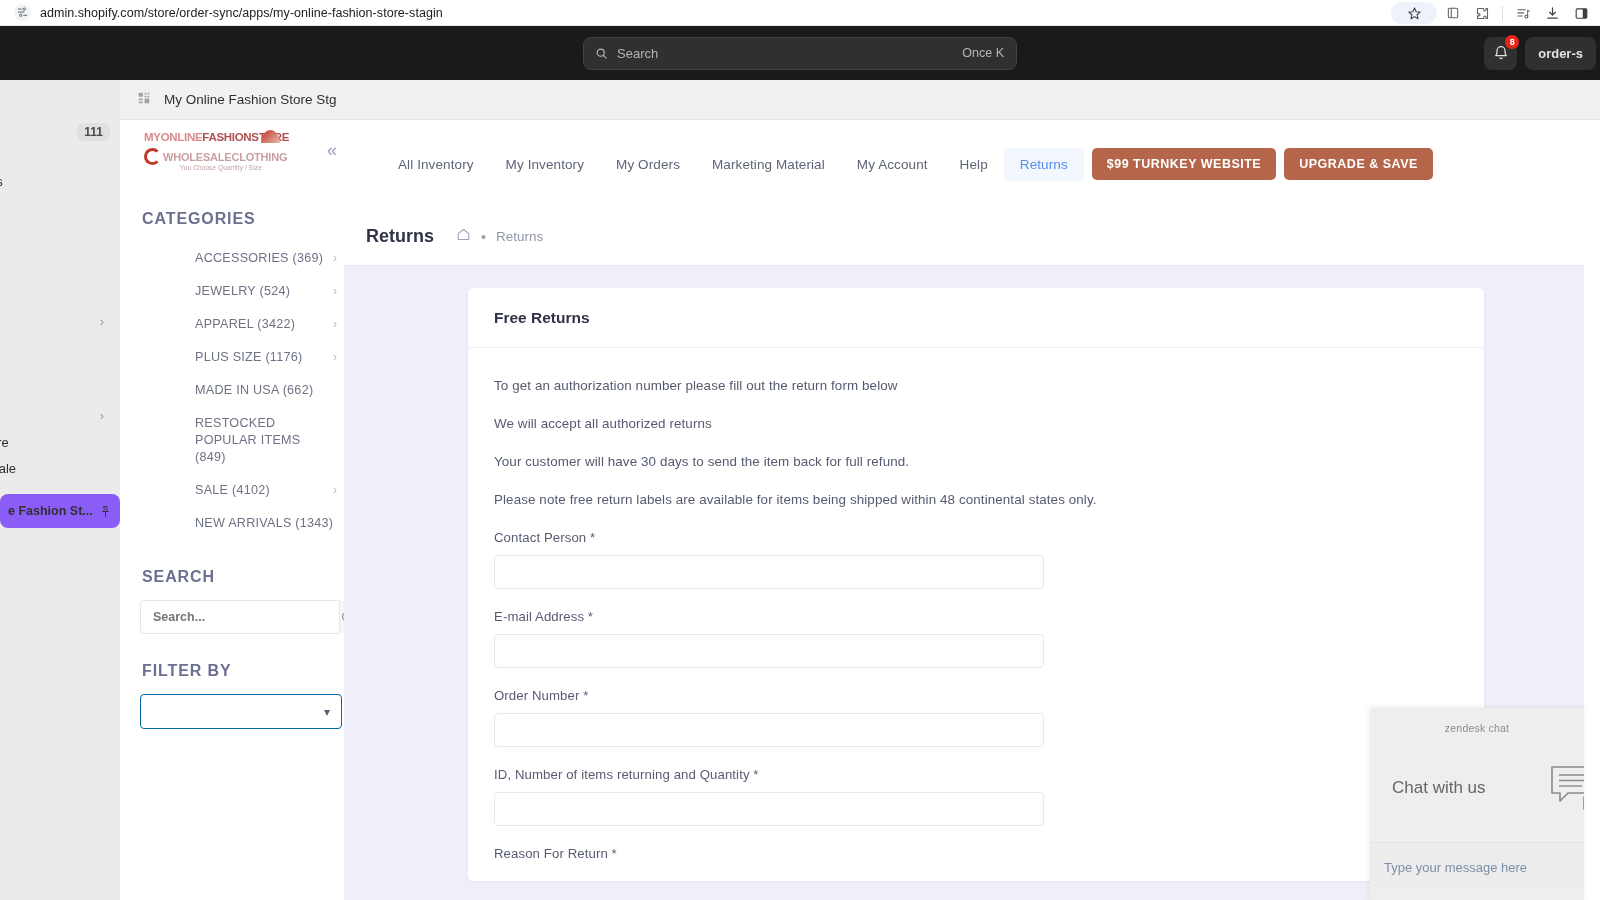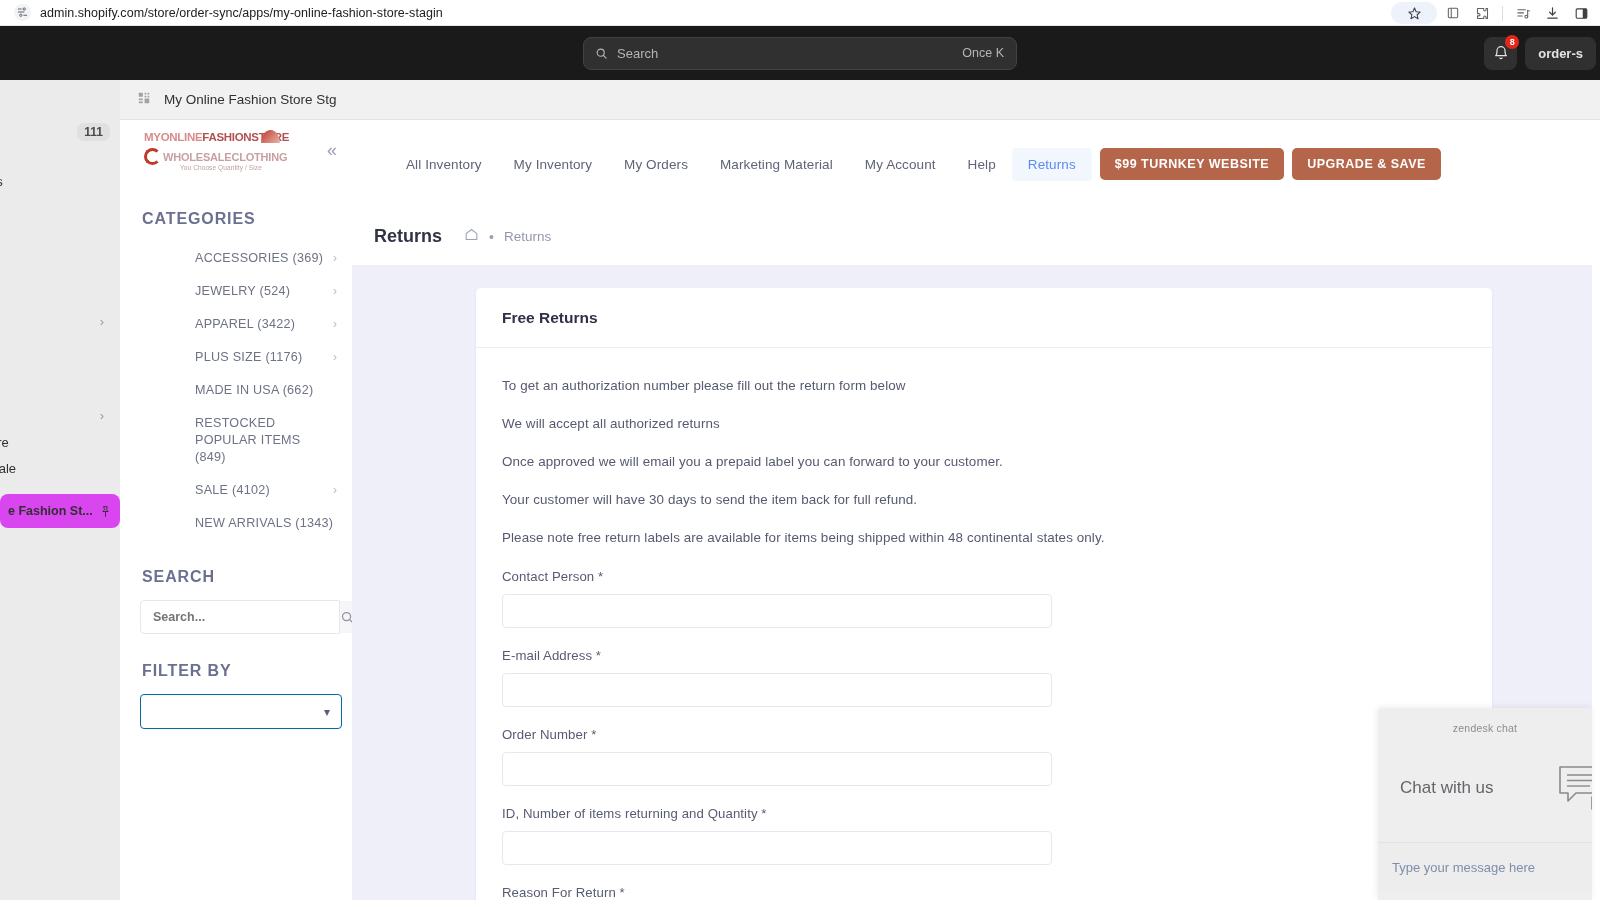--- a/index.html
+++ b/index.html
@@ -96,21 +96,21 @@
     position: absolute; top: 43px; right: 10px;
     background: #e0e0e0; border-radius: 7px;
     font-size: 12px; color: #4a4a4a; font-weight: bold;
     padding: 2px 7px;
   }
   .sn-frag { position: absolute; font-size: 13px; color: #303030; }
   .sn-chev { position: absolute; font-size: 13px; color: #9a9a9a; right: 16px; }
   .sn-foot {
     position: absolute; left: 0; bottom: 372px;
     width: 120px; height: 34px;
-    background: #d946ef; border-radius: 8px;
+    background: #8b5cf6; border-radius: 8px;
     display: flex; align-items: center; justify-content: space-between;
     padding: 0 8px;
   }
   .sn-foot span { font-size: 12.5px; font-weight: bold; color: #303030; white-space: nowrap; }
 
   
   .app-titlebar {
     position: absolute; top: 80px; left: 120px;
     width: 1480px; height: 40px;
     background: #f1f1f1;
@@ -206,21 +206,21 @@
     font-family: "Liberation Sans", sans-serif;
     outline: none;
   }
   .sel-wrap .arw {
     position: absolute; right: 12px; top: 11px;
     pointer-events: none; color: #5a5f78; font-size: 12px;
   }
 
   
   .app-main {
-    position: absolute; top: 0; left: 232px;
+    position: absolute; top: 0; left: 224px;
     width: 1240px; height: 780px;
     background: #ffffff;
   }
   .topnav {
     height: 88px; display: flex; align-items: center;
     padding-left: 38px; gap: 0px;
   }
   .nav-link {
     font-size: 13.5px; color: #5f6478; padding: 9px 16px;
     letter-spacing: .1px; white-space: nowrap;
@@ -526,21 +526,20 @@
     </div>
 
     <div class="content-area">
       <div class="card">
         <div class="card-head">
           <span class="card-title">Free Returns</span>
         </div>
         <div class="card-body">
           <p class="para">To get an authorization number please fill out the return form below</p>
           <p class="para">We will accept all authorized returns</p>
-          <p class="para">Once approved we will email you a prepaid label you can forward to your customer.</p>
           <p class="para">Your customer will have 30 days to send the item back for full refund.</p>
           <p class="para">Please note free return labels are available for items being shipped within 48 continental states only.</p>
 
           <div class="fld">
             <label>Contact Person *</label>
             <input type="text" style="">
           </div>
           <div class="fld">
             <label>E-mail Address *</label>
             <input type="text" style="">

